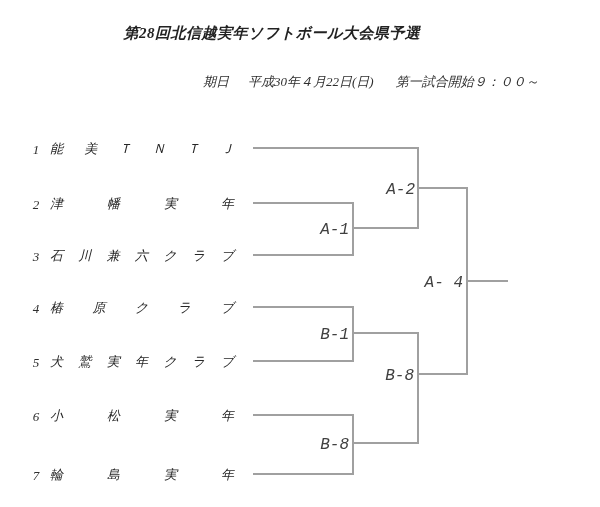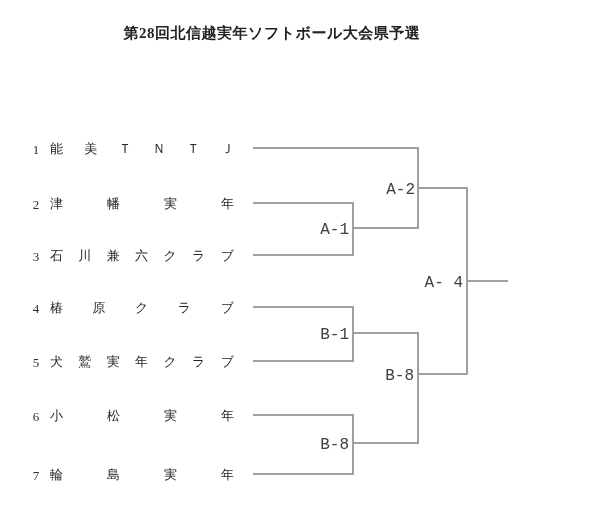--- a/index.html
+++ b/index.html
@@ -1,19 +1,19 @@
 <!DOCTYPE html>
 <html><head>
 <meta charset="utf-8">
 <style>
   html,body { margin:0; padding:0; background:#e8e8e8; }
   #page {
     position:relative; width:600px; height:507px; background:#ffffff;
     font-family:"Liberation Serif","DejaVu Serif",serif;
-    color:#2b2b2b; overflow:hidden;
+    color:#2b2b2b; overflow:hidden;font-style:italic;
   }
   .title {
     position:absolute; top:24px; left:0; width:544px;
     text-align:center; font-size:15px; letter-spacing:0.5px;
     font-weight:bold; color:#222;
   }
   .info-row { position:absolute; left:203px; font-size:13px; white-space:nowrap; color:#2e2e2e; }
   .info-row1 { top:73px; }
   .info-row2 { top:93px; }
   .info-gap-sm { display:inline-block; width:19px; }
@@ -35,20 +35,23 @@
     font-size:16px; color:#404040; white-space:pre; text-align:right;
   }
 </style>
 </head>
 <body>
 
 <div id="page">
 
   <div class="title">第28回北信越実年ソフトボール大会県予選</div>
 
+  <div class="info-row info-row1">
+    <span>期日</span><span class="info-gap-sm"></span><span>平成30年４月22日(日)</span><span class="info-gap-lg"></span><span>第一試合開始９：００～</span>
+  </div>
 
   <div class="team-row" style="top:140px">
     <span class="seed">1</span>
     <span class="team-name">能 美 Ｔ Ｎ Ｔ Ｊ</span>
   </div>
   <div class="team-row" style="top:195px">
     <span class="seed">2</span>
     <span class="team-name">津 幡 実 年</span>
   </div>
   <div class="team-row" style="top:247px">

